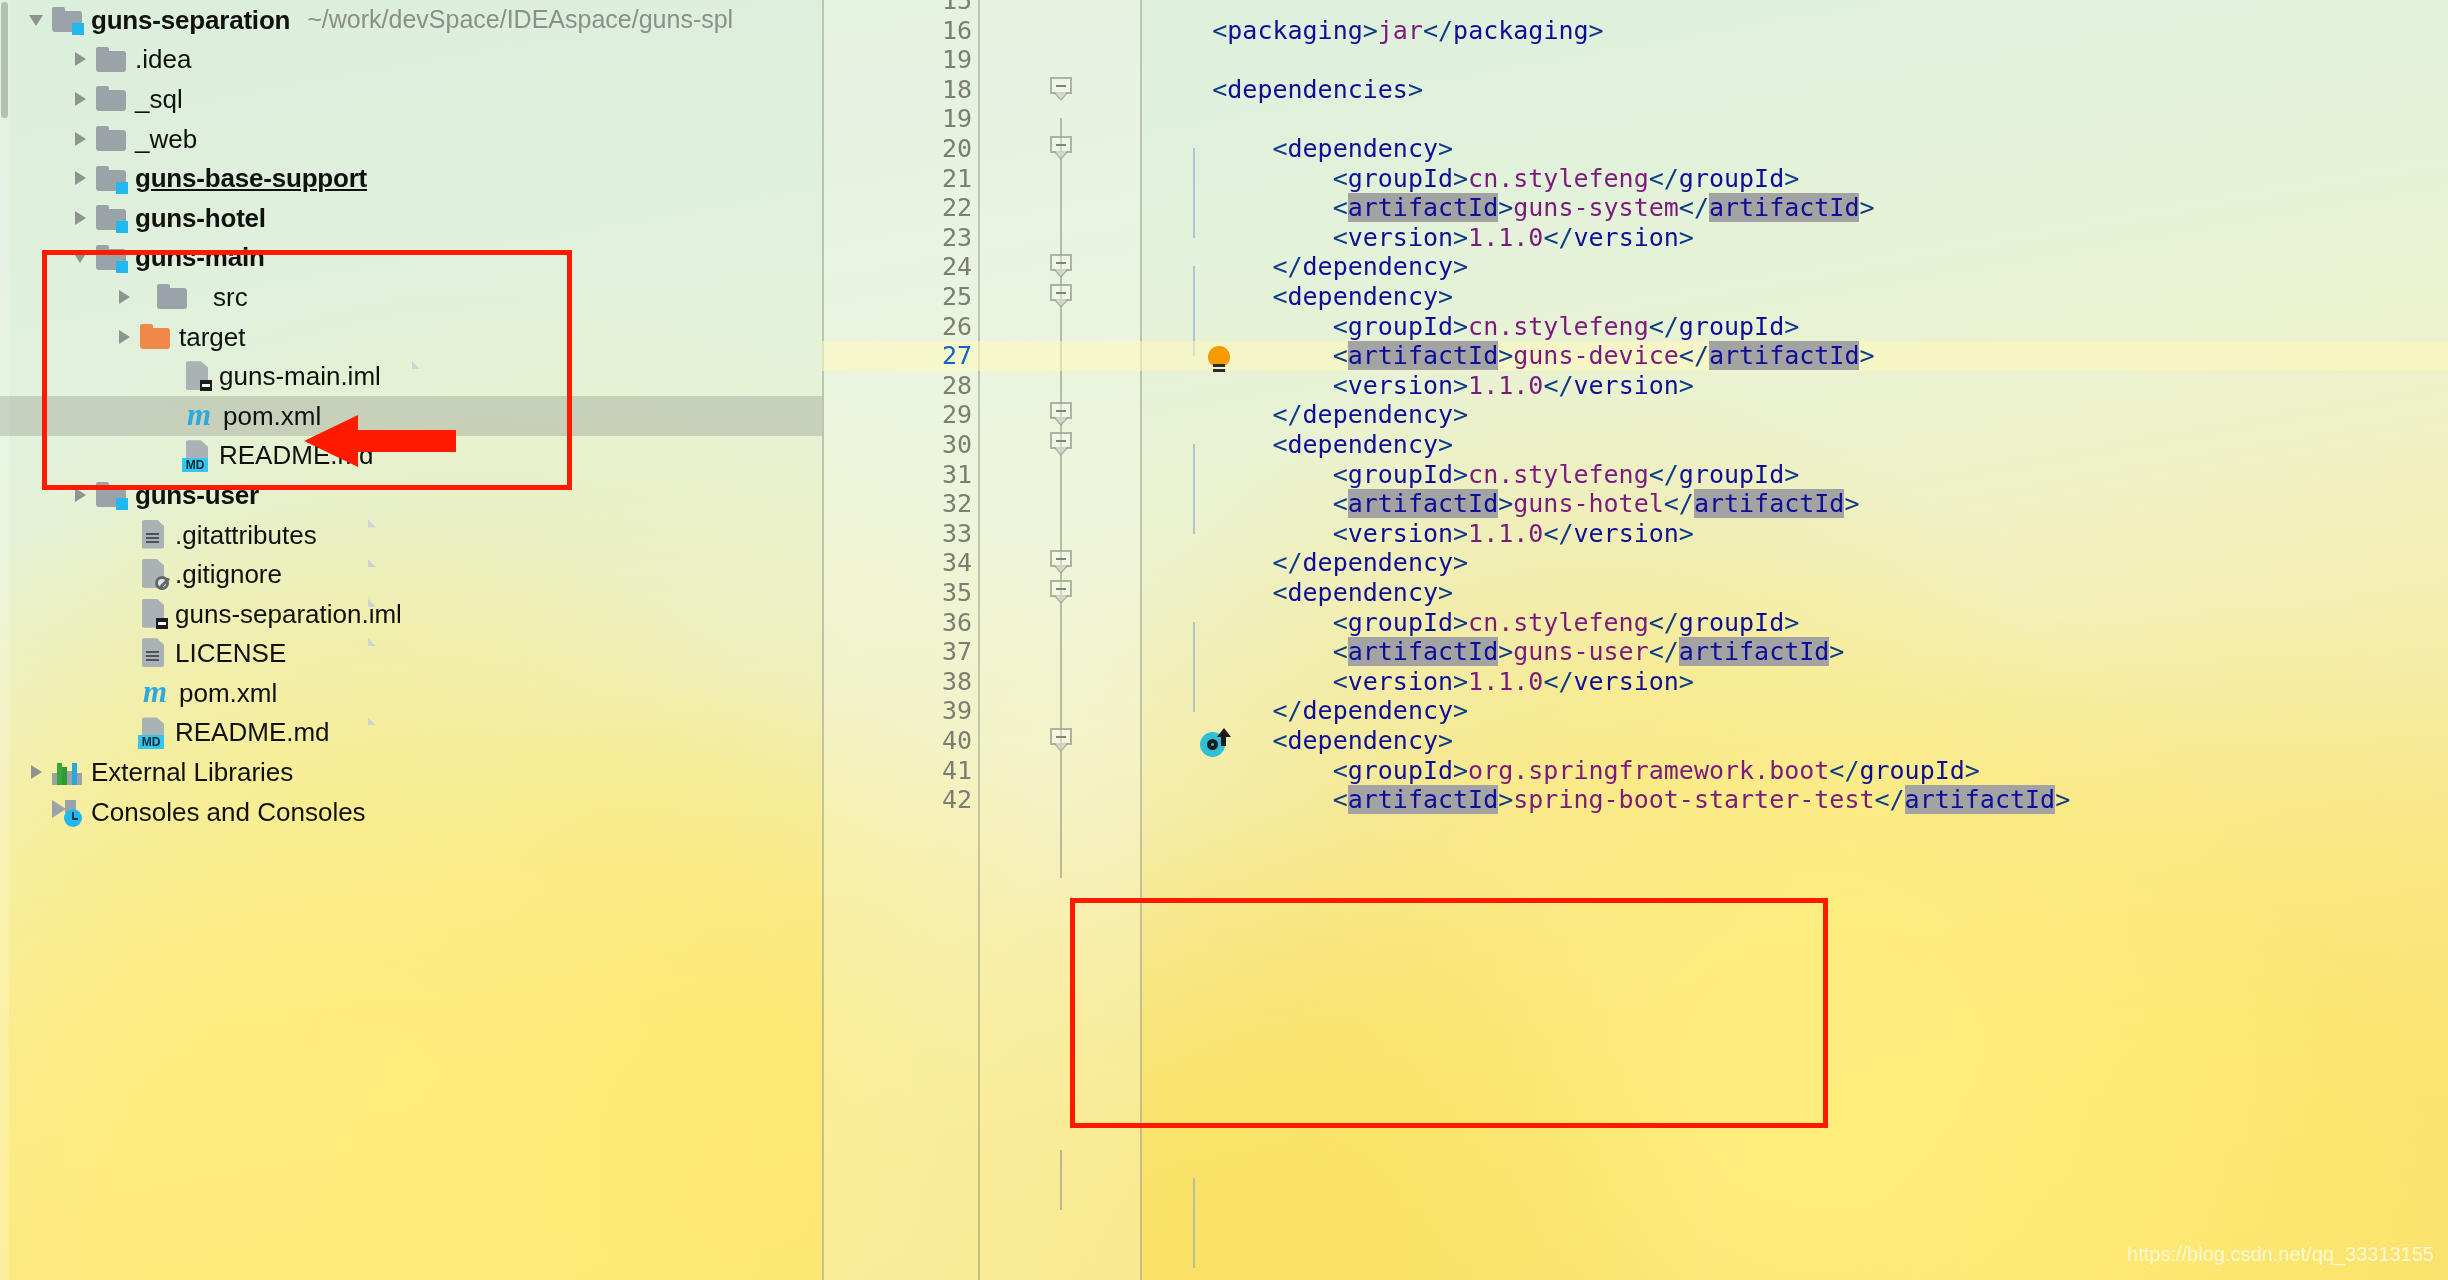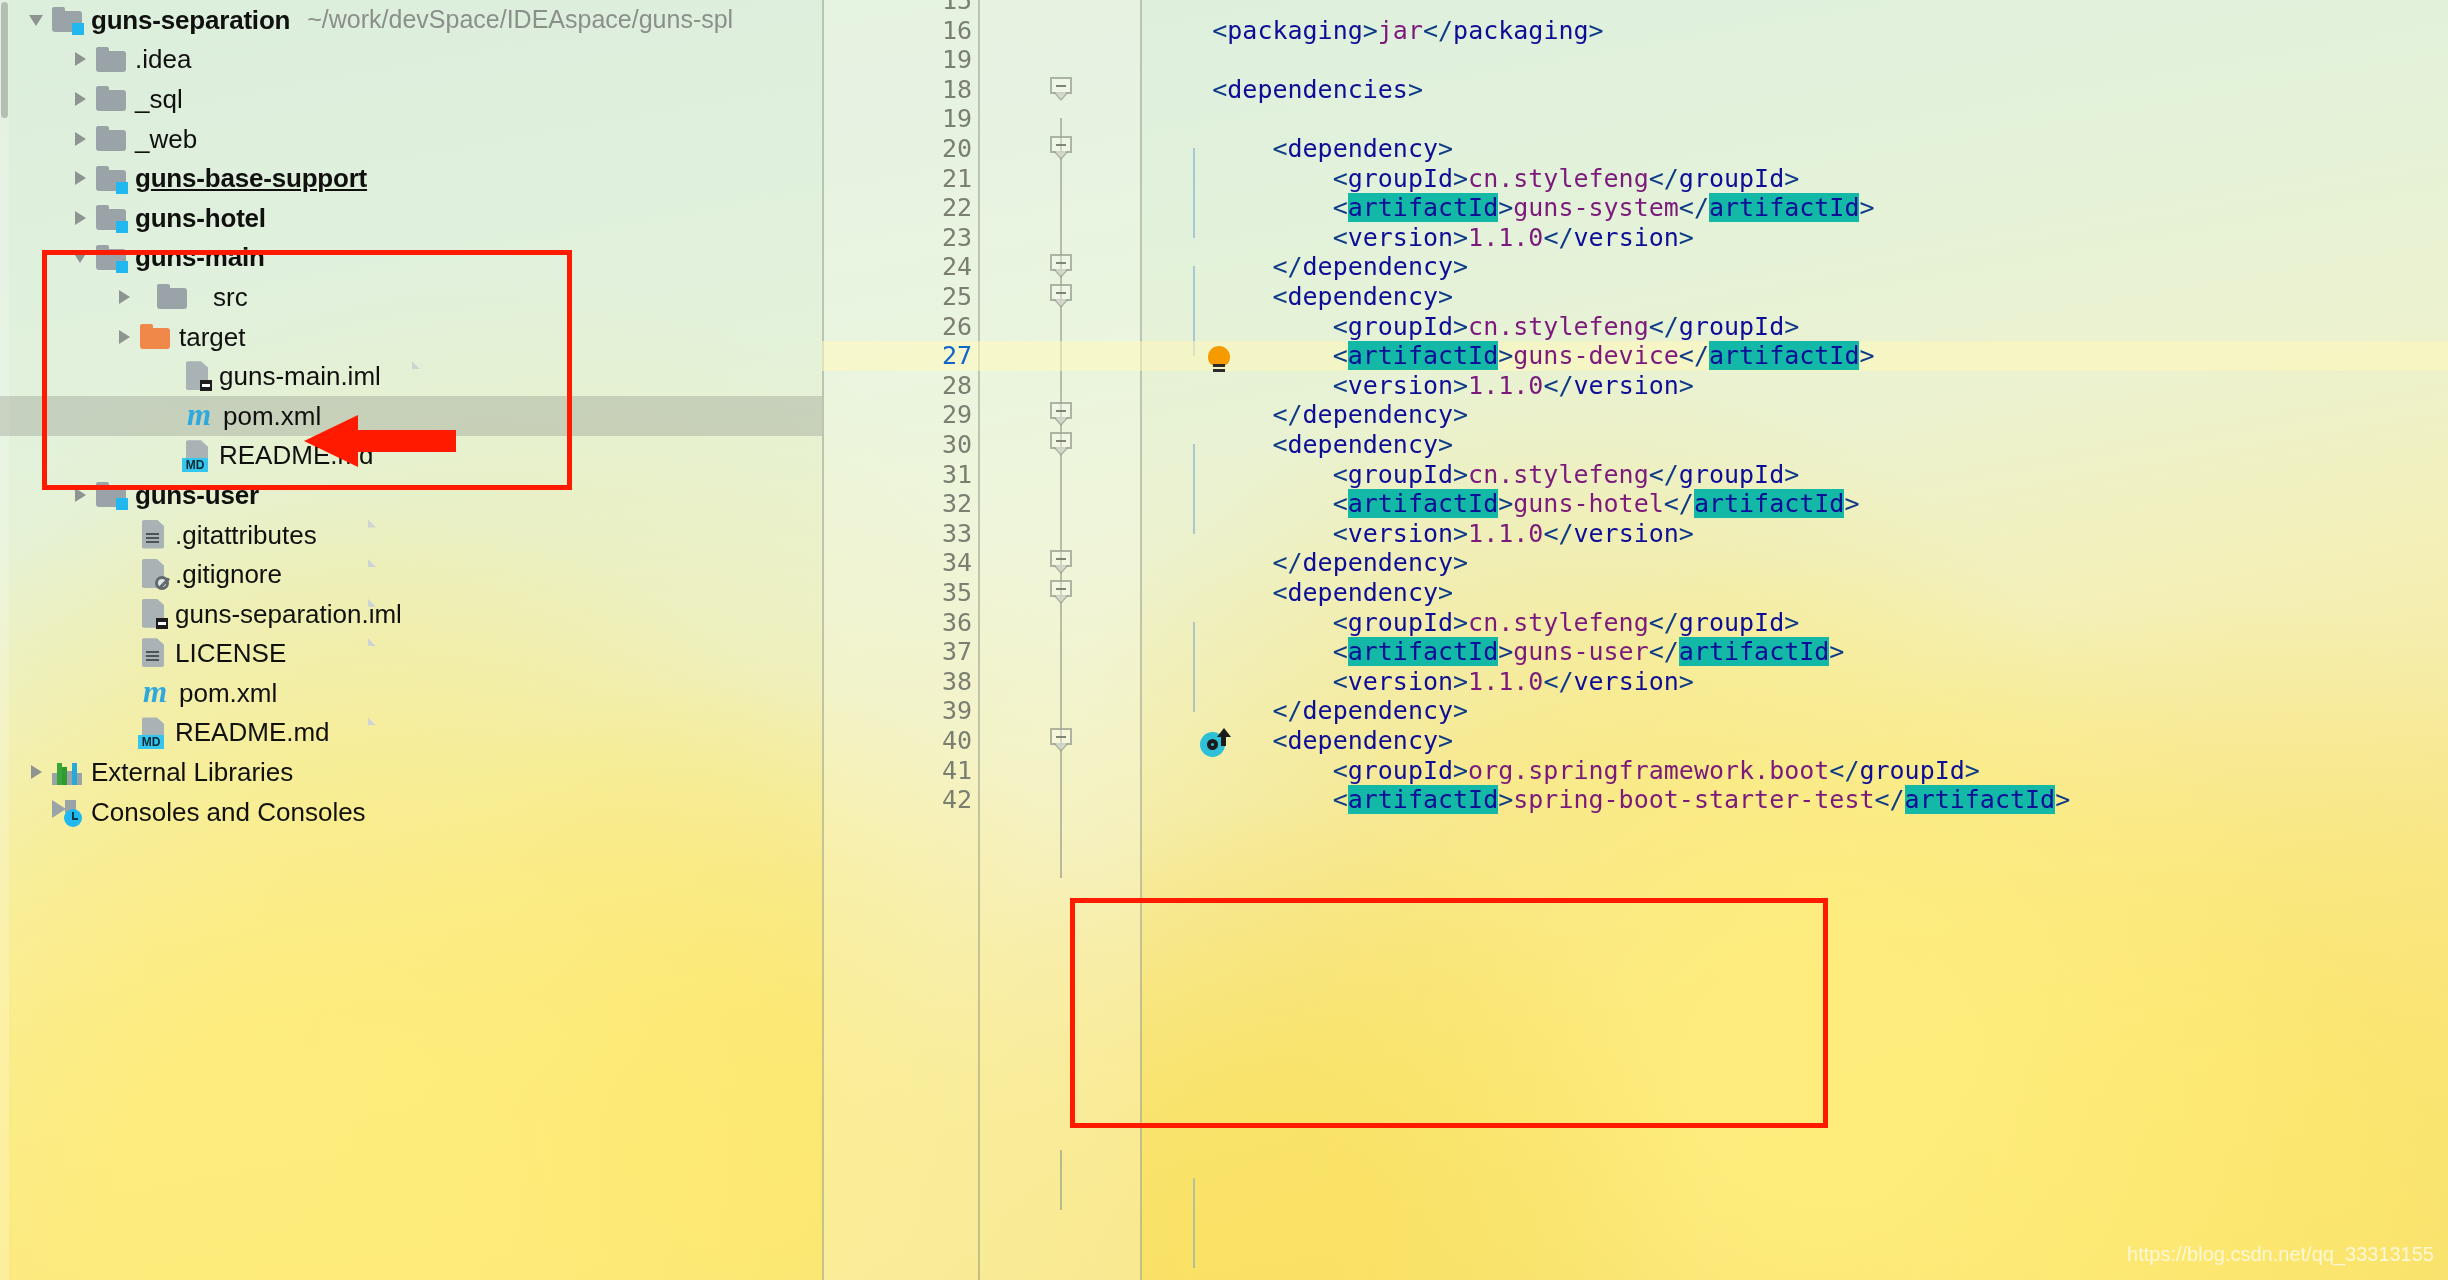--- a/index.html
+++ b/index.html
@@ -221,21 +221,21 @@
     font-family: "DejaVu Sans Mono", monospace;
   }
   .crow.current .lnum { color: #1166cc; }
   .code {
     position: absolute; left: 330px;
     color: #1e1e8f;
   }
   .tag { color: #0d0d96; }
   .angle { color: #0d3b86; }
   .val { color: #7b1a7b; }
-  .hl { background: #14b8a6; }
+  .hl { background: #a3a3a3; }
   
   .fold {
     position: absolute; left: 228px;
     width: 24px; height: 24px;
   }
   .fold .box {
     position: absolute; left: 0; top: 2px;
     width: 22px; height: 17px;
     border: 2px solid rgba(150,158,140,.75);
     background: rgba(250,252,244,.35);

